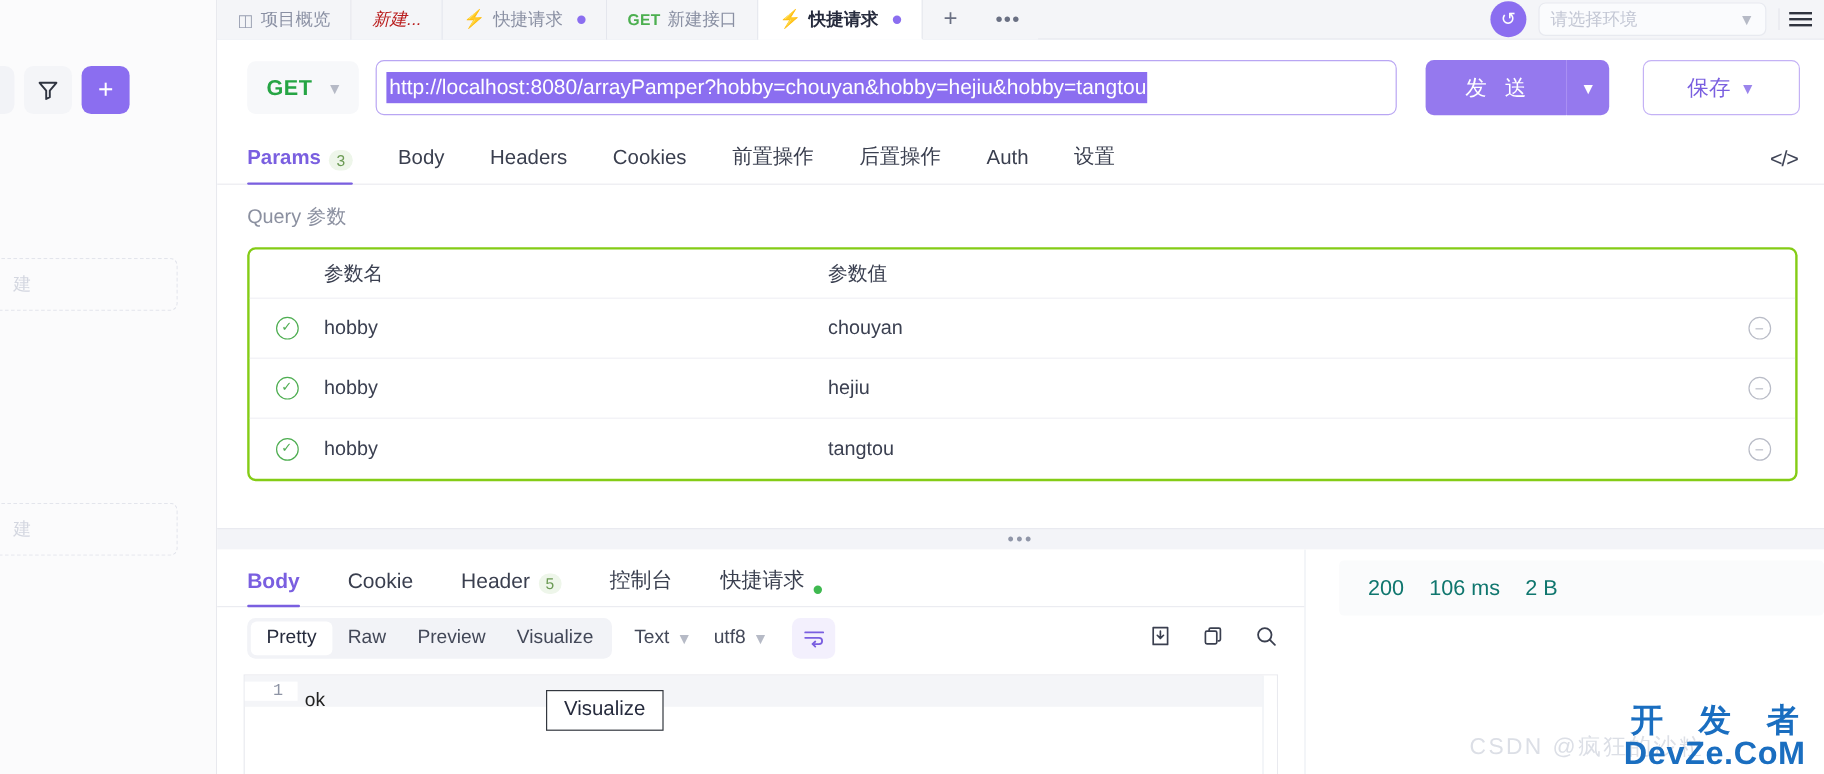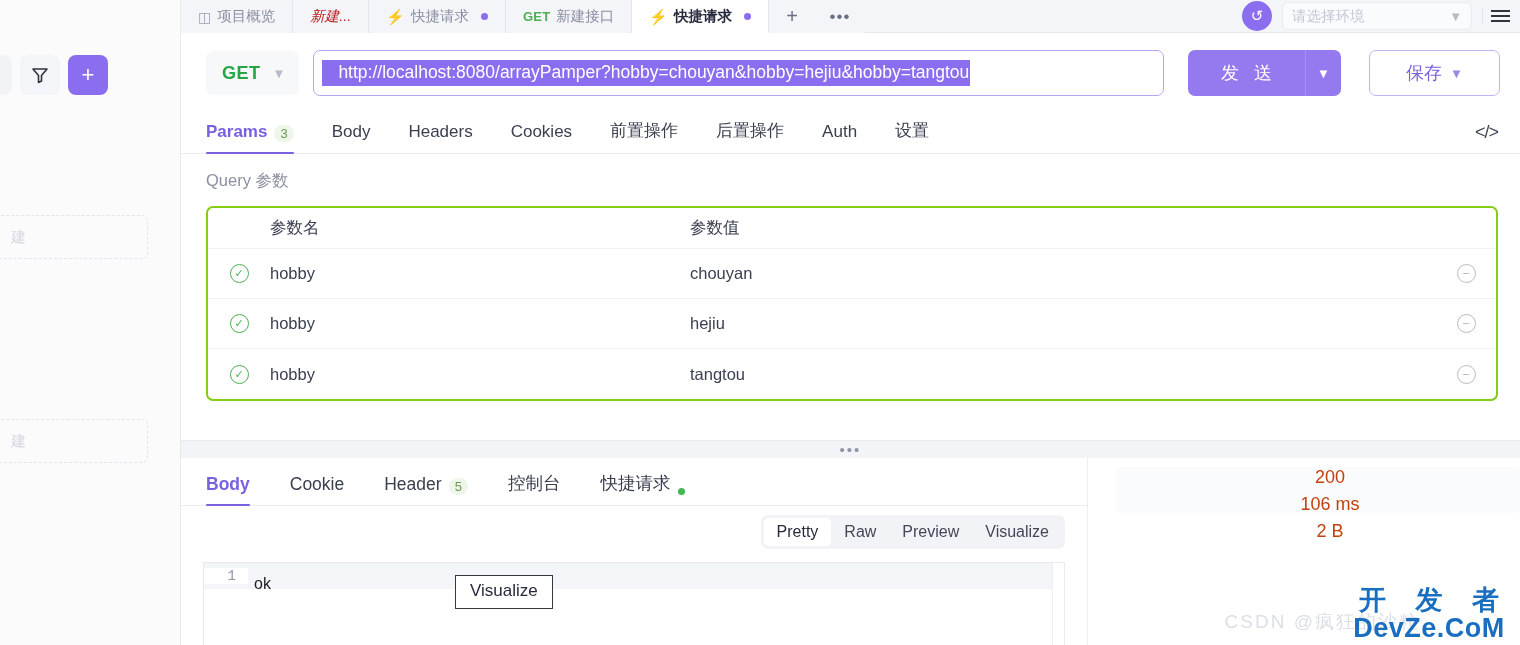--- a/index.html
+++ b/index.html
@@ -110,21 +110,21 @@
   }
   #method-label { color: #26a544; font-weight: bold; font-size: 18px; letter-spacing: .5px; }
   .chev { color: #b6bac6; font-size: 13px; }
   #url-input-wrap {
     flex: 1; height: 46px; border: 1px solid #b9a6f3; border-radius: 7px;
     display: flex; align-items: center; padding: 0 8px; background: #fff;
     overflow: hidden;
   }
   #url-text {
     background: #8b6ef0; color: #ffffff; font-size: 17.5px;
-    padding: 2px 1px 3px 16px; white-space: nowrap;
+    padding: 2px 1px 3px 2px; white-space: nowrap;
     font-family: "Liberation Sans", sans-serif;
   }
   #send-group { display: flex; align-items: stretch; margin-left: 10px; }
   #send-btn {
     background: #9579ee; color: #fff; font-size: 18px;
     border-radius: 7px 0 0 7px; width: 117px; height: 46px;
     display: flex; align-items: center; justify-content: center;
     letter-spacing: 5px; padding-left: 5px;
   }
   #send-caret {
@@ -227,23 +227,22 @@
   }
   .retab .badge {
     font-size: 13px; color: #6c9b55; background: #eef6ea;
     border-radius: 9px; padding: 1px 6px; font-weight: normal;
   }
   .retab .greendot {
     width: 7px; height: 7px; border-radius: 50%; background: #3fb950; margin-left: 1px;
   }
 
   #resp-toolbar {
-    display: flex; align-items: flex-end; padding: 9px 22px 9px 25px; gap: 17px;
+    display: flex; align-items: center; padding: 9px 22px 9px 25px; gap: 0;
     height: 52px;
-    flex-direction: column;
   }
   #seg-group {
     display: flex; align-items: center; background: #f2f3f7;
     border-radius: 7px; padding: 3px; height: 34px;
   }
   .seg {
     padding: 0 13px; height: 28px; display: flex; align-items: center;
     font-size: 16px; color: #434858; border-radius: 5px;
   }
   .seg.active { background: #ffffff; color: #262b3d; }
@@ -287,22 +286,22 @@
     background: #ffffff; border: 1px solid #33373f;
     padding: 5px 14px 7px 14px; font-size: 17px; color: #262b3d;
     z-index: 50;
   }
 
   #resp-right {
     position: absolute; left: 907px; top: 0; right: 0; bottom: 0;
   }
   #status-bar {
     margin: 9px 0 0 28px; height: 46px; background: #fafbfc;
-    display: flex; align-items: center; gap: 6px; padding-left: 24px;
-    font-size: 18px; color: #c2410c; border-radius: 4px; flex-direction: column;
+    display: flex; align-items: center; gap: 21px; padding-left: 24px;
+    font-size: 18px; color: #0f766e; border-radius: 4px;
   }
 
   
   #watermark {
     position: absolute; right: 10px; bottom: 3px; z-index: 60;
     text-align: center; pointer-events: none;
   }
   #wm-top {
     color: #1a6ec0; font-size: 27px; letter-spacing: 11px;
     font-weight: bold; line-height: 28px; padding-left: 11px;

